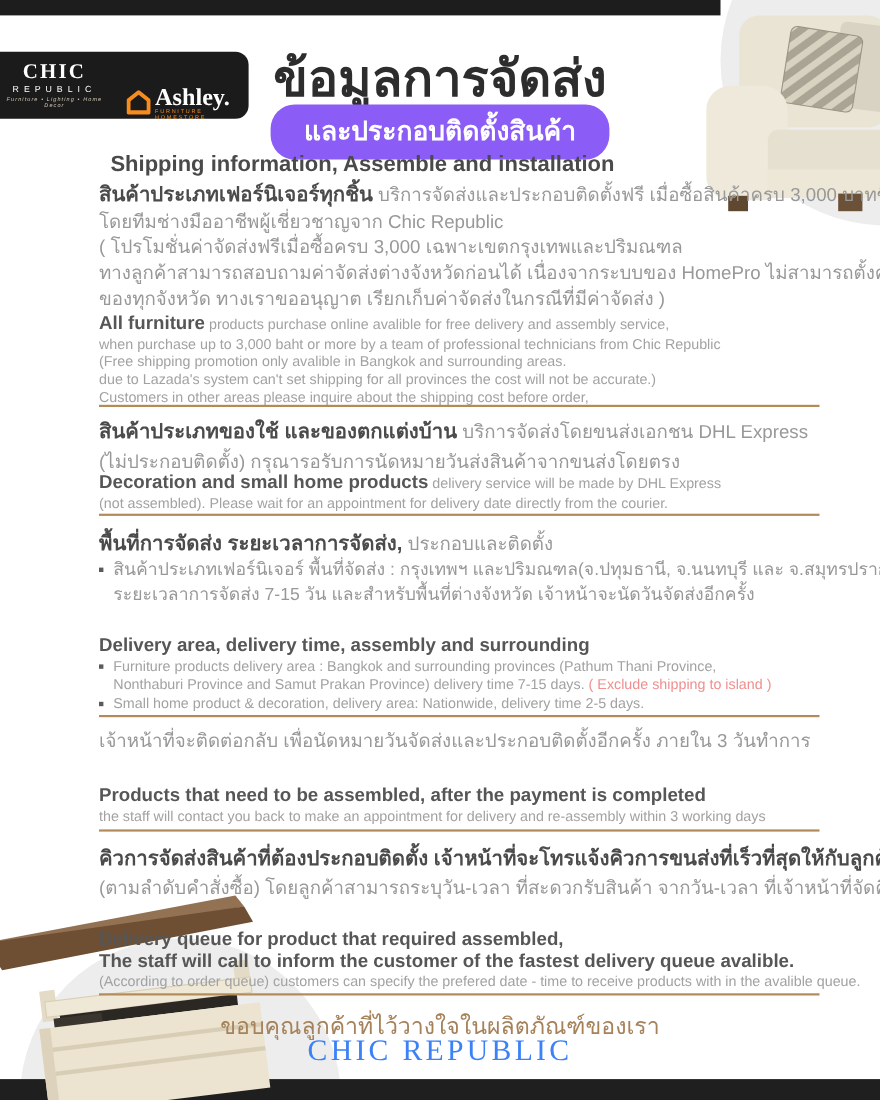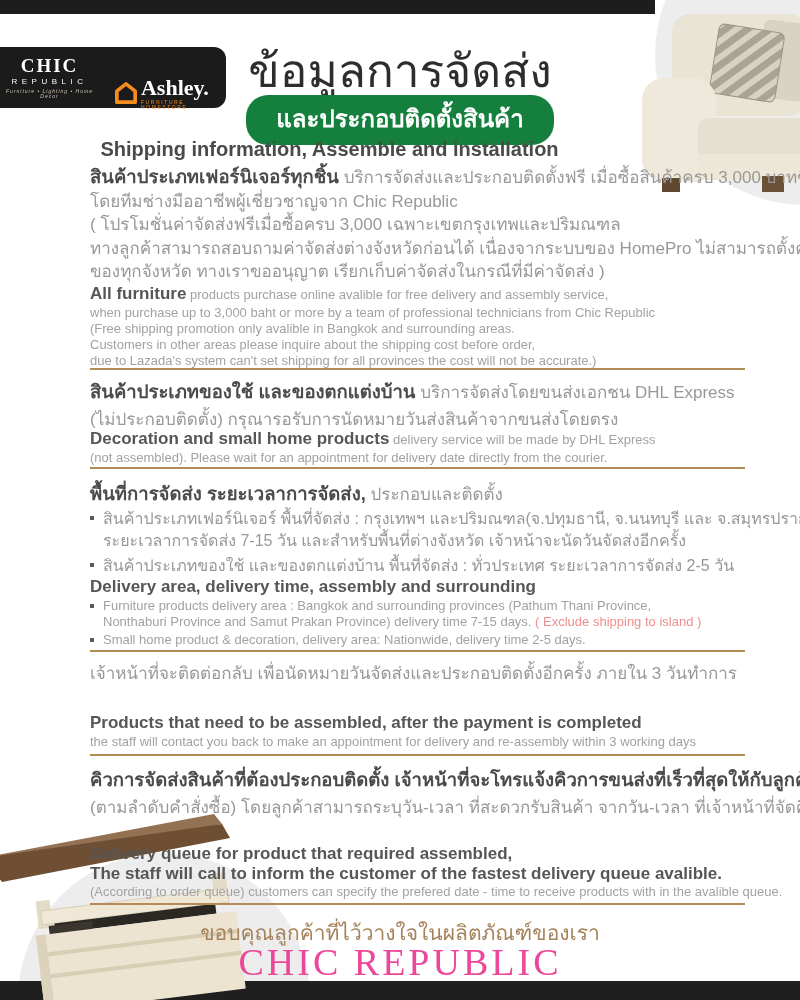--- a/index.html
+++ b/index.html
@@ -27,23 +27,23 @@
   .chic-name { font-family:"Liberation Serif",serif; font-size:19px; font-weight:700; letter-spacing:2px; }
   .chic-sub  { font-size:8px; letter-spacing:4.5px; margin-top:3px; }
   .chic-tag  { font-size:5px; font-style:italic; color:#cfc5b2; letter-spacing:1px; margin-top:3px; }
   .ashley-logo { display:flex; align-items:center; gap:4px;margin-top:31px; }
   .ashley-text { line-height:1; }
   .ashley-name { font-family:"Liberation Serif",serif; font-size:22px; font-weight:700; color:#fff; }
   .ashley-sub  { font-size:5px; color:#f68b1f; letter-spacing:1.6px; margin-top:1px; }
 
   
   .title-th { position:absolute; left:0; top:34px; width:800px; text-align:center; z-index:9;
-              font-size:46px; font-weight:400; color:#2d2d2d; }
+              font-size:46px; font-weight:700; color:#2d2d2d; }
   .badge-row { position:absolute; left:0; top:95px; width:800px; text-align:center; z-index:9; }
-  .badge { display:inline-block; background:#15803d; color:#ffffff; font-size:24px; font-weight:700;
+  .badge { display:inline-block; background:#8b5cf6; color:#ffffff; font-size:24px; font-weight:700;
            padding:4px 30px 7px 30px; border-radius:22px; }
   .subtitle { position:absolute; left:0; top:138px; width:659px; text-align:center; z-index:9;
               font-size:20px; color:#4a4a4a;font-weight:bold; }
 
   
   .blk { position:absolute; left:90px; width:665px; z-index:10; }
   .nw { white-space:nowrap; }
   .th-line { font-size:17px; color:#989898; line-height:23.5px; }
   .th-line b, .th-bold { font-size:18.5px; font-weight:700; color:#4b4b4b; }
   .th-line27 { line-height:27px; }
@@ -58,21 +58,21 @@
   ul.bullets.en li { font-size:13px; color:#a2a2a2; line-height:16px; margin-bottom:2px; }
   ul.bullets li::before { content:""; position:absolute; left:0; top:8px; width:4px; height:4px; background:#5a5a5a; }
   ul.bullets.en li::before { top:6px; width:3.5px; height:3.5px; }
   .red-note { color:#ef8f8f; }
 
   .divider { position:absolute; left:90px; width:655px; height:0; border-top:2px solid #b28b59; z-index:10; }
 
   .footer-thanks { position:absolute; left:0; top:916px; width:800px; text-align:center; z-index:10;
                    font-size:21px; color:#a5825a; }
   .footer-brand { position:absolute; left:0; top:940px; width:800px; text-align:center; z-index:10;
-                  font-family:"Liberation Serif",serif; font-size:38px; color:#ec4899; letter-spacing:3px; }
+                  font-family:"Liberation Serif",serif; font-size:27px; color:#3b82f6; letter-spacing:3px; }
 </style>
 </head>
 <body>
 
 <div class="page">
 
   <div class="top-bar"></div>
   <div class="circle-tr"></div>
 
   <svg class="sofa-svg" width="160" height="188" viewBox="0 0 160 188">
@@ -138,40 +138,39 @@
     <p class="th-line nw"><b>สินค้าประเภทเฟอร์นิเจอร์ทุกชิ้น</b><span> บริการจัดส่งและประกอบติดตั้งฟรี เมื่อซื้อสินค้าครบ 3,000 บาทขึ้นไป</span></p>
     <p class="th-line nw">โดยทีมช่างมืออาชีพผู้เชี่ยวชาญจาก Chic Republic</p>
     <p class="th-line nw">( โปรโมชั่นค่าจัดส่งฟรีเมื่อซื้อครบ 3,000 เฉพาะเขตกรุงเทพและปริมณฑล</p>
     <p class="th-line nw">ทางลูกค้าสามารถสอบถามค่าจัดส่งต่างจังหวัดก่อนได้ เนื่องจากระบบของ HomePro ไม่สามารถตั้งค่าจัดส่ง</p>
     <p class="th-line nw">ของทุกจังหวัด ทางเราขออนุญาต เรียกเก็บค่าจัดส่งในกรณีที่มีค่าจัดส่ง )</p>
   </div>
   <div class="blk" style="top:283px;">
     <p class="en-lead nw"><b>All furniture</b><span> products purchase online avalible for free delivery and assembly service,</span></p>
     <p class="en-reg nw">when purchase up to 3,000 baht or more by a team of professional technicians from Chic Republic</p>
     <p class="en-reg nw">(Free shipping promotion only avalible in Bangkok and surrounding areas.</p>
+    <p class="en-reg nw">due to Lazada's system can't set shipping for all provinces the cost will not be accurate.)</p>
     <p class="en-reg nw">Customers in other areas please inquire about the shipping cost before order,</p>
-    <p class="en-reg nw">due to Lazada's system can't set shipping for all provinces the cost will not be accurate.)</p>
   </div>
   <div class="divider" style="top:368px;"></div>
 
   <div class="blk" style="top:378px;">
     <p class="th-line th-line27 nw"><b>สินค้าประเภทของใช้ และของตกแต่งบ้าน</b><span> บริการจัดส่งโดยขนส่งเอกชน DHL Express</span></p>
     <p class="th-line th-line27 nw">(ไม่ประกอบติดตั้ง) กรุณารอรับการนัดหมายวันส่งสินค้าจากขนส่งโดยตรง</p>
   </div>
   <div class="blk" style="top:428px;">
     <p class="en-lead nw"><b>Decoration and small home products</b><span> delivery service will be made by DHL Express</span></p>
     <p class="en-reg nw">(not assembled). Please wait for an appointment for delivery date directly from the courier.</p>
   </div>
   <div class="divider" style="top:467px;"></div>
 
   <div class="blk" style="top:480px;">
     <p class="th-line th-line27 nw"><b>พื้นที่การจัดส่ง ระยะเวลาการจัดส่ง,</b><span> ประกอบและติดตั้ง</span></p>
     <ul class="bullets th">
       <li class="nw"><span>สินค้าประเภทเฟอร์นิเจอร์ พื้นที่จัดส่ง : กรุงเทพฯ และปริมณฑล(จ.ปทุมธานี, จ.นนทบุรี และ จ.สมุทรปราการ)</span><br><span>ระยะเวลาการจัดส่ง 7-15 วัน และสำหรับพื้นที่ต่างจังหวัด เจ้าหน้าจะนัดวันจัดส่งอีกครั้ง</span></li>
-      <li class="nw">สินค้าประเภทของใช้ และของตกแต่งบ้าน พื้นที่จัดส่ง : ทั่วประเทศ ระยะเวลาการจัดส่ง 2-5 วัน</li>
     </ul>
   </div>
   <div class="blk" style="top:576px;">
     <p class="en-head nw">Delivery area, delivery time, assembly and surrounding</p>
     <ul class="bullets en">
       <li class="nw"><span>Furniture products delivery area : Bangkok and surrounding provinces (Pathum Thani Province,</span><br><span>Nonthaburi Province and Samut Prakan Province) delivery time 7-15 days. </span><span class="red-note">( Exclude shipping to island )</span></li>
       <li class="nw">Small home product &amp; decoration, delivery area: Nationwide, delivery time 2-5 days.</li>
     </ul>
   </div>
   <div class="divider" style="top:650px;"></div>

